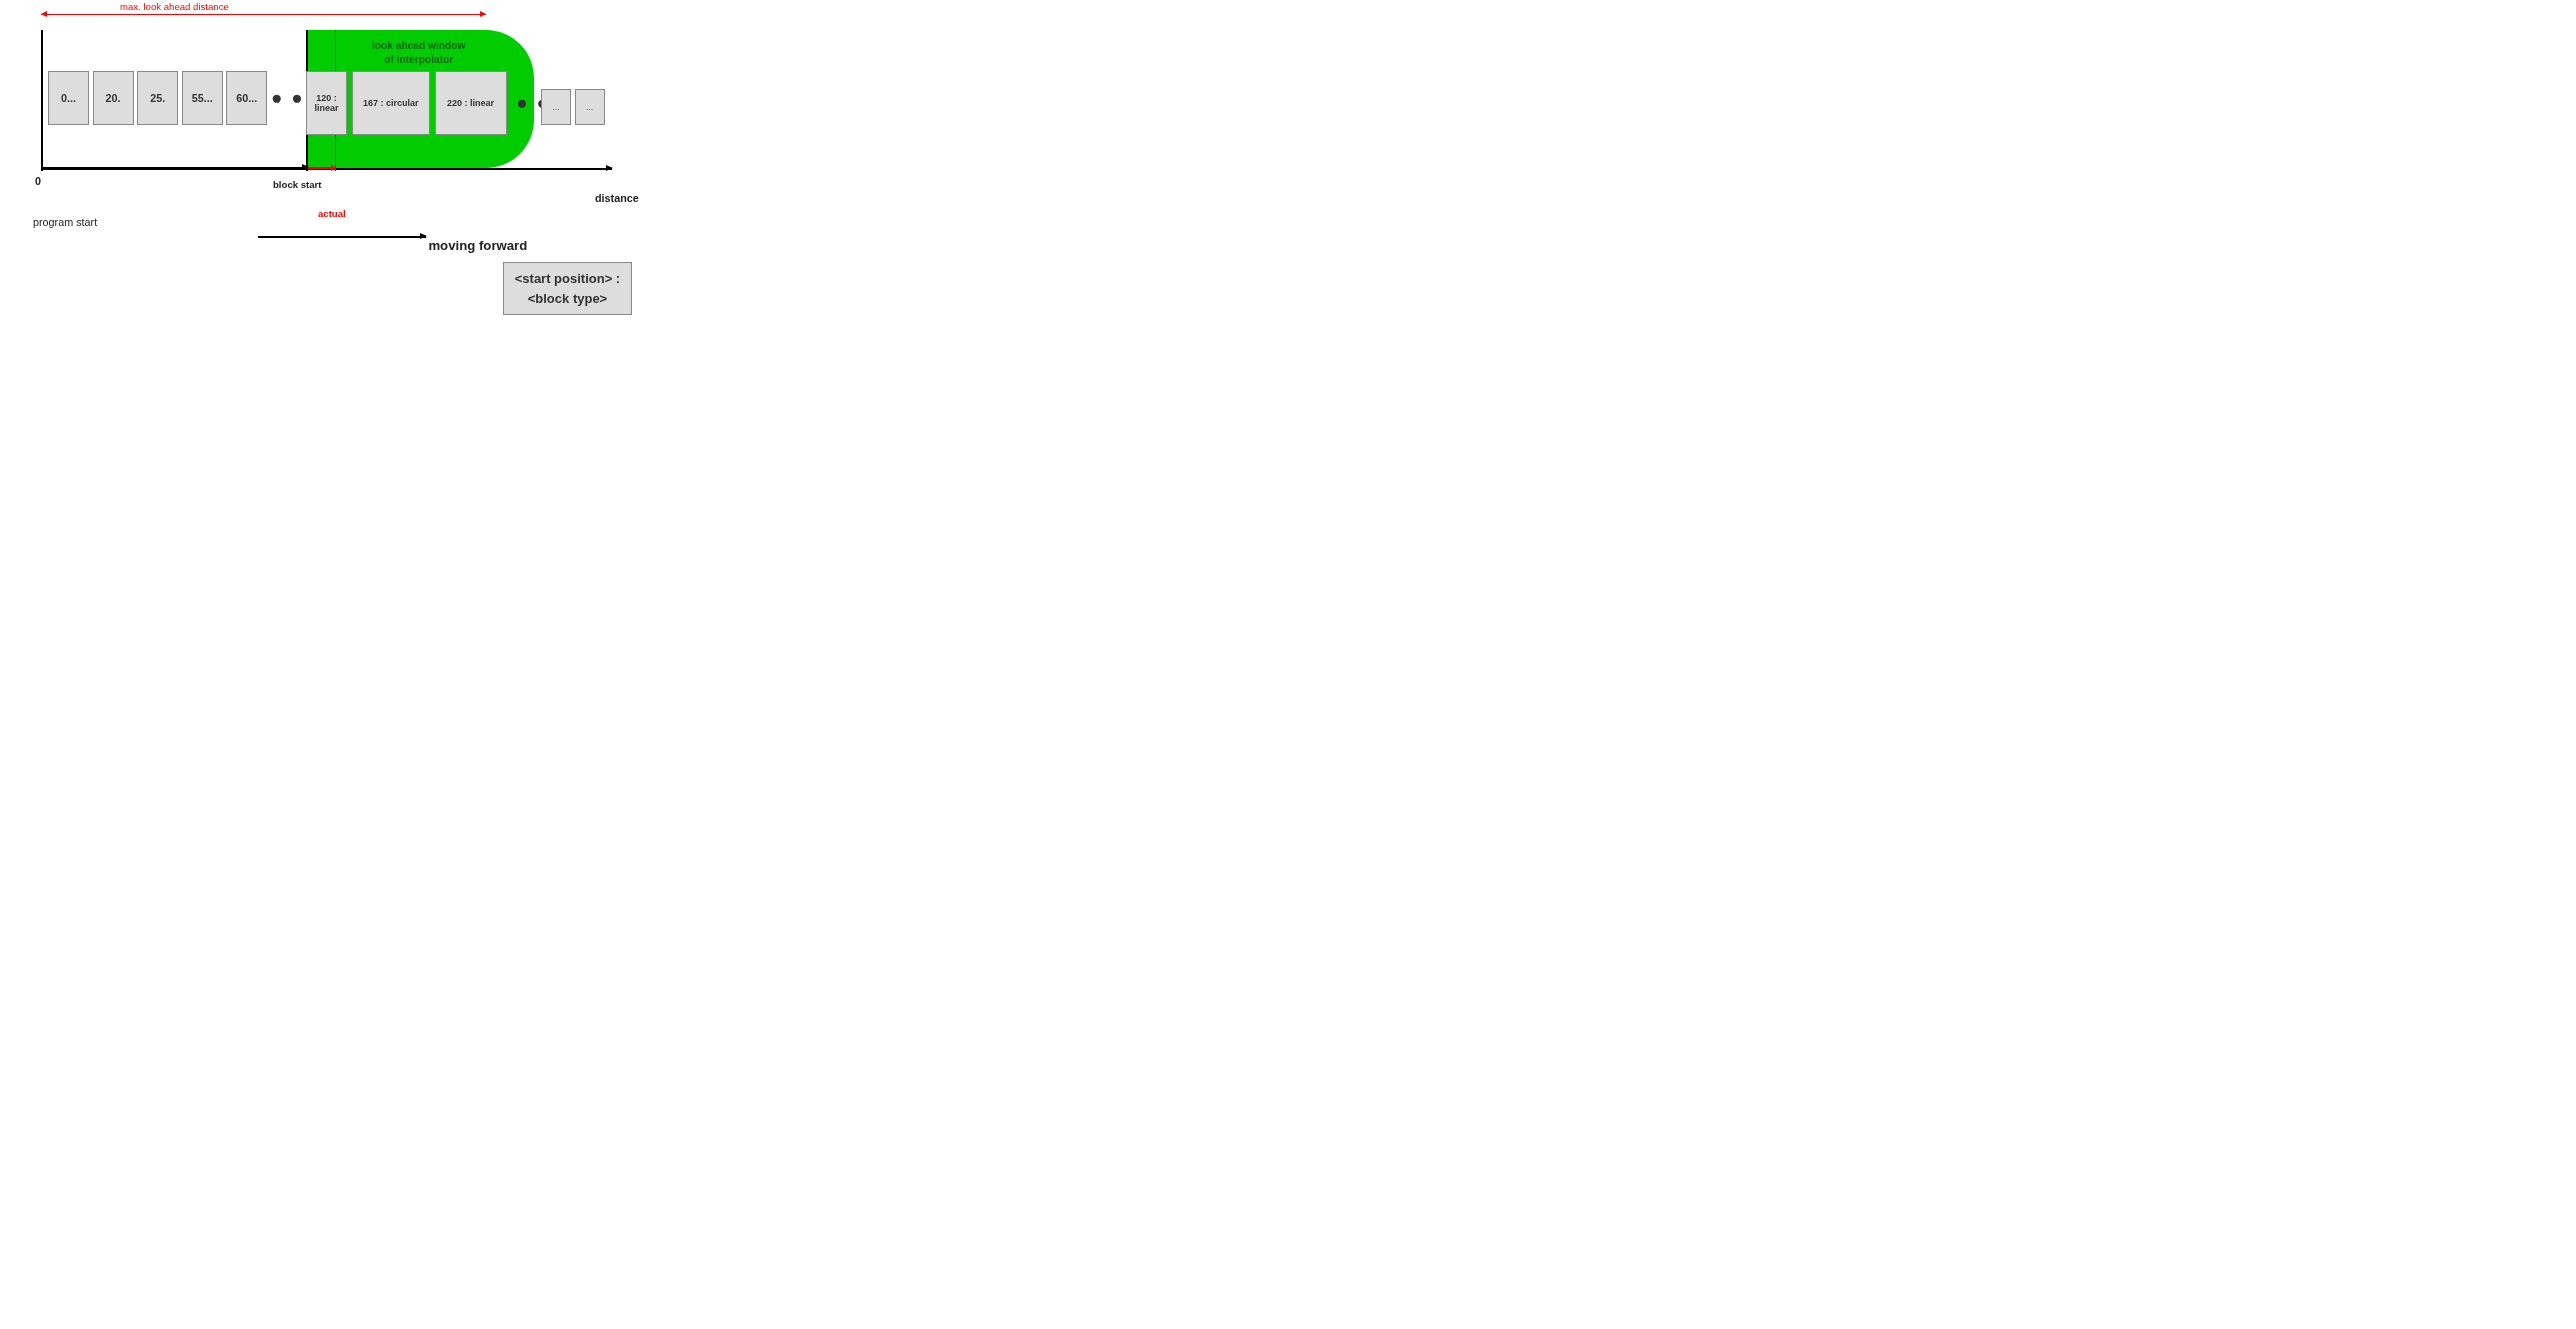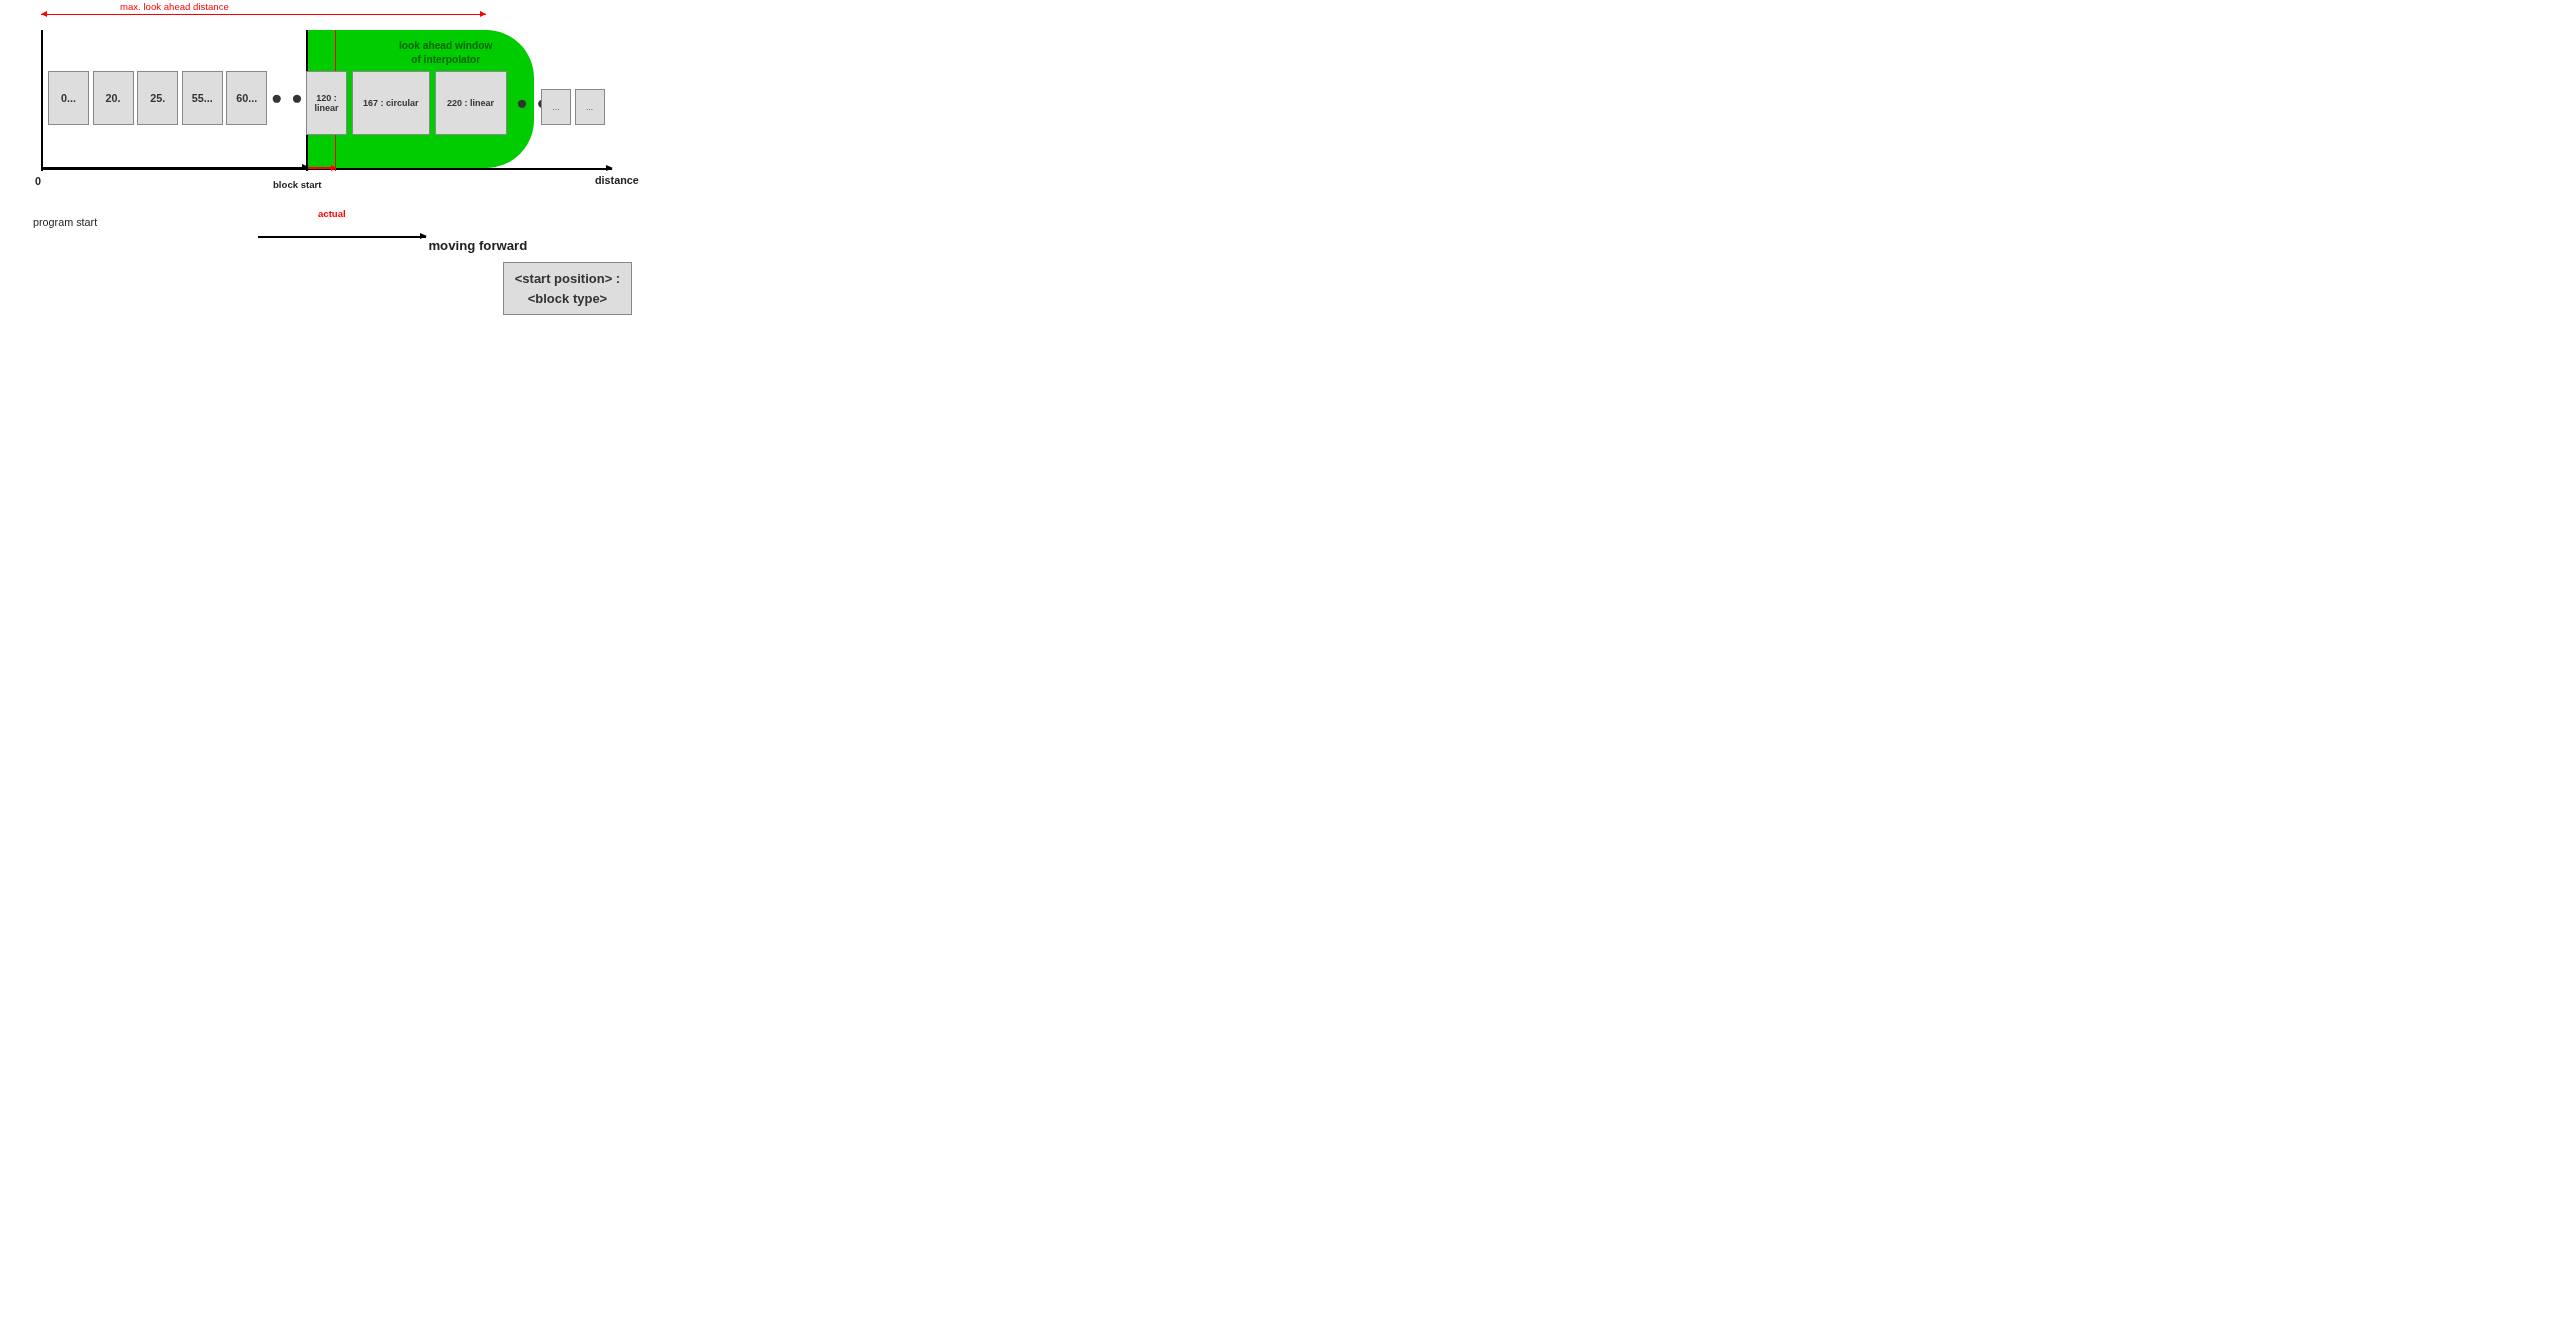--- a/index.html
+++ b/index.html
@@ -83,21 +83,20 @@
 
     .lookahead-window-label {
       position: absolute;
       top: 39px;
       left: 372px;
       color: #006600;
       font-size: 10.2px;
       font-weight: bold;
       text-align: center;
       line-height: 1.4;
-      margin-left: 27px;
     }
 
     
     .x-axis {
       position: absolute;
       top: 168px;
       left: 41px;
       width: 571px;
       height: 1.8px;
       background: black;
@@ -298,21 +297,21 @@
       position: absolute;
       top: 175px;
       left: 35px;
       font-size: 10.8px;
       font-weight: bold;
       color: #222;
     }
 
     .label-distance {
       position: absolute;
-      top: 174px;
+      top: 192px;
       left: 595px;
       font-size: 10.8px;
       font-weight: bold;
       color: #222;
     }
 
     .label-block-start {
       position: absolute;
       top: 179px;
       left: 273px;

